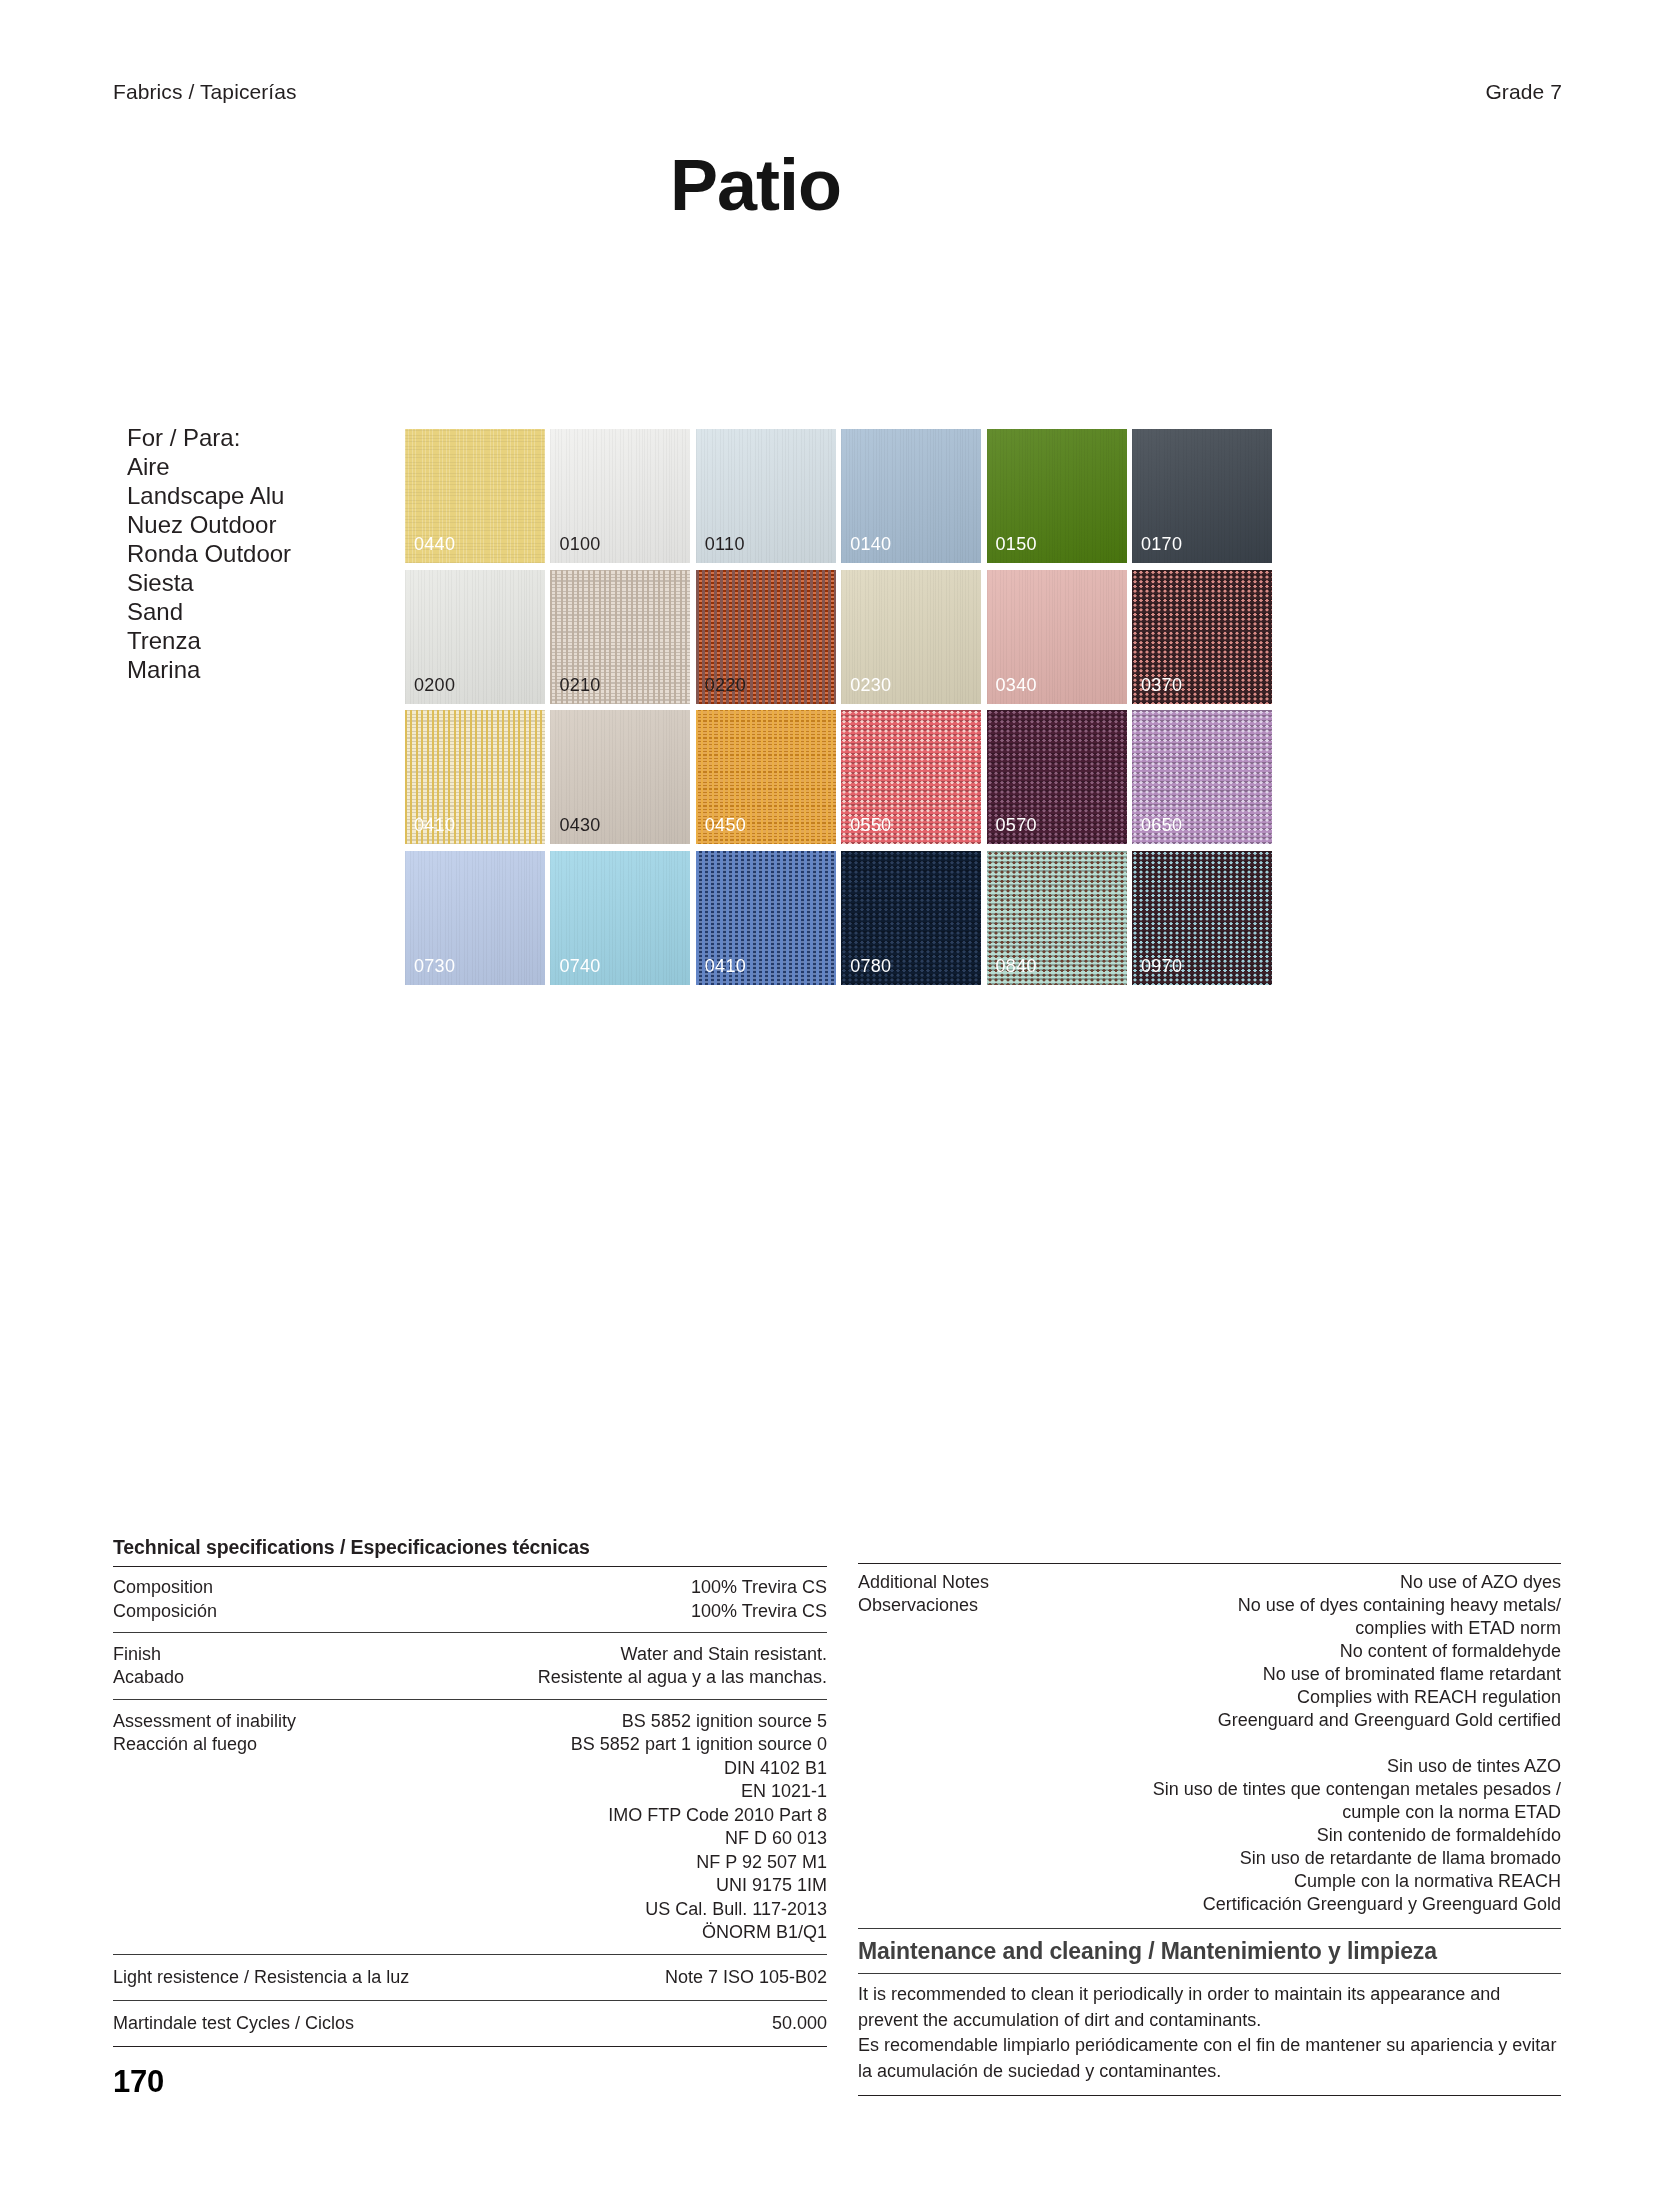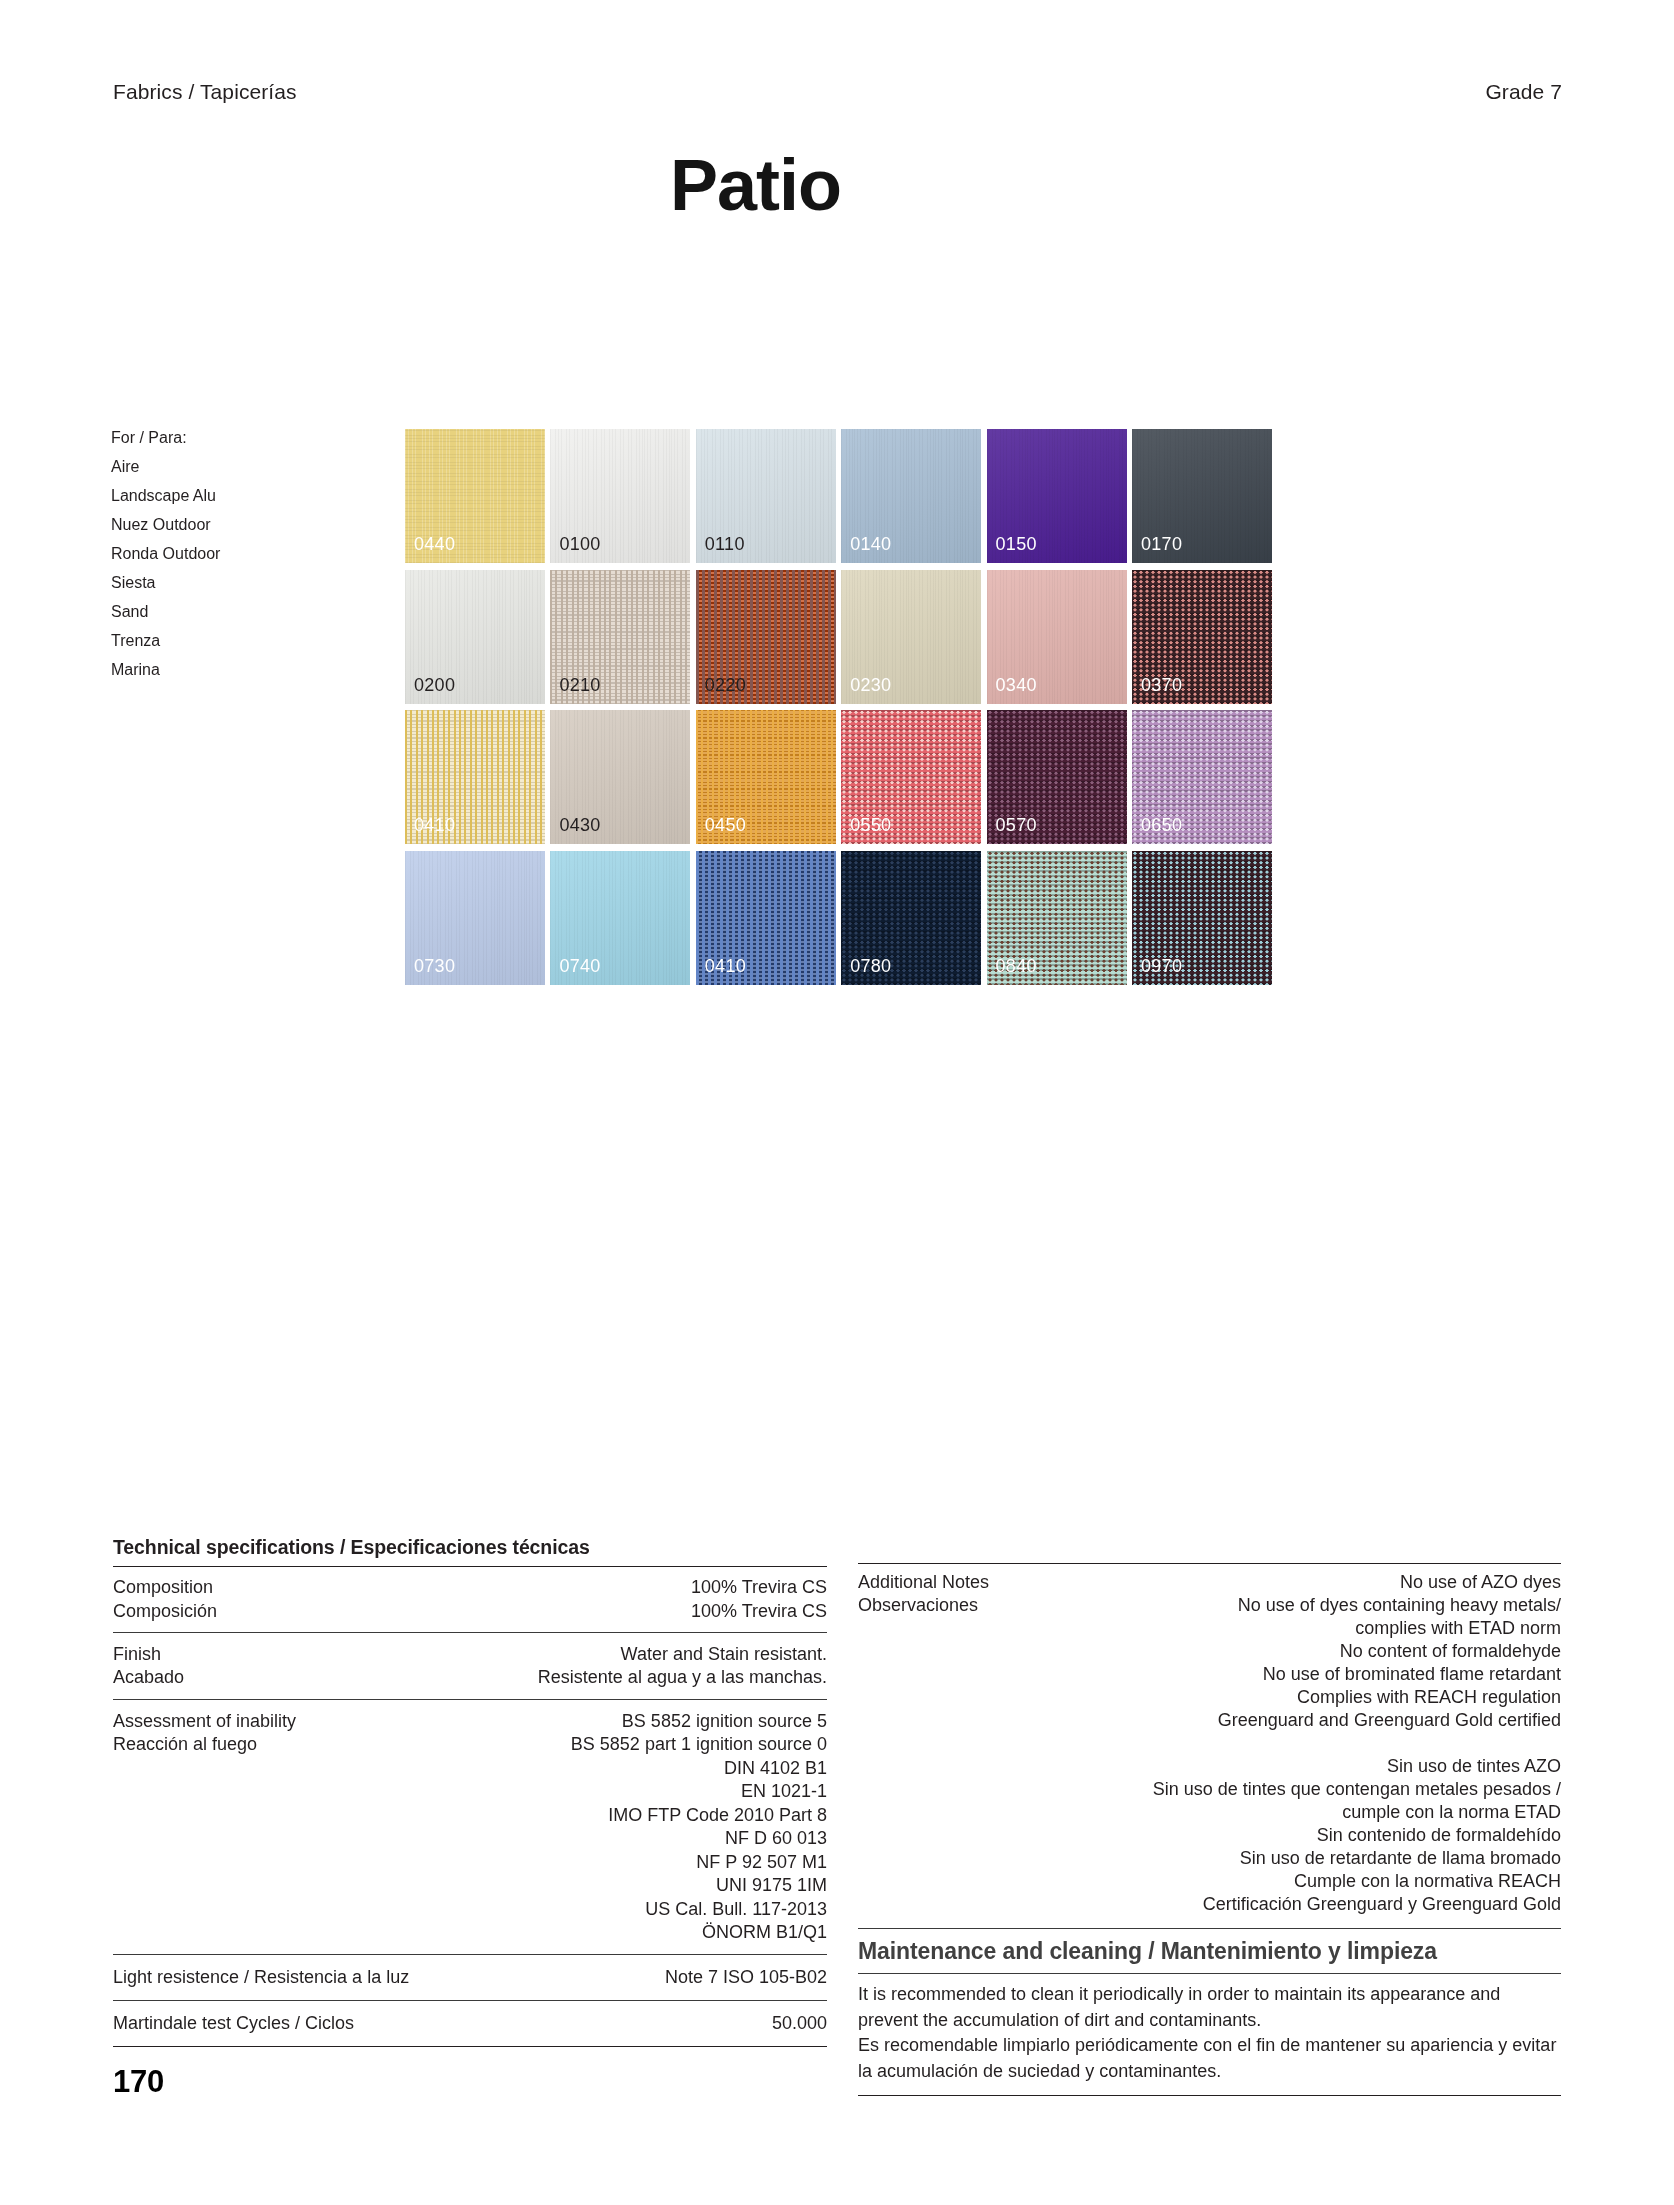--- a/index.html
+++ b/index.html
@@ -37,24 +37,24 @@
     text-align: center;
     font-size: 72px;
     font-weight: bold;
     letter-spacing: -1px;
     color: #141414;
   }
 
   
   .for-block {
     position: absolute;
-    left: 111px;
+    left: 127px;
     top: 423px;
     width: 268px;
-    font-size: 16px;
+    font-size: 24px;
     line-height: 29px;
     color: #231f20;
   }
   .for-block .for-label { font-weight: normal; }
   .for-block .for-item { font-weight: normal; }
 
   
   .swatch-grid {
     position: absolute;
     left: 405px;
@@ -198,21 +198,21 @@
       <span class="code dark">0100</span>
     </div>
     <div class="swatch" style="background: rgb(215, 226, 232);">
       <div class="tex" style="background-image: repeating-linear-gradient(90deg, rgba(0, 0, 0, 0.035) 0px, rgba(0, 0, 0, 0.035) 0.7px, rgba(255, 255, 255, 0) 0.7px, rgba(255, 255, 255, 0) 2.7px), linear-gradient(160deg, rgba(255, 255, 255, 0.13), rgba(0, 0, 0, 0.07));"></div>
       <span class="code dark">0110</span>
     </div>
     <div class="swatch" style="background: rgb(167, 190, 212);">
       <div class="tex" style="background-image: repeating-linear-gradient(90deg, rgba(0, 0, 0, 0.035) 0px, rgba(0, 0, 0, 0.035) 0.7px, rgba(255, 255, 255, 0) 0.7px, rgba(255, 255, 255, 0) 2.7px), linear-gradient(160deg, rgba(255, 255, 255, 0.13), rgba(0, 0, 0, 0.07));"></div>
       <span class="code light">0140</span>
     </div>
-    <div class="swatch" style="background: #4c1d95;">
+    <div class="swatch" style="background: #4d7c0f;">
       <div class="tex" style="background-image: repeating-linear-gradient(90deg, rgba(0, 0, 0, 0.035) 0px, rgba(0, 0, 0, 0.035) 0.7px, rgba(255, 255, 255, 0) 0.7px, rgba(255, 255, 255, 0) 2.7px), linear-gradient(160deg, rgba(255, 255, 255, 0.13), rgba(0, 0, 0, 0.07));"></div>
       <span class="code light">0150</span>
     </div>
     <div class="swatch" style="background: rgb(59, 67, 76);">
       <div class="tex" style="background-image: repeating-linear-gradient(90deg, rgba(0, 0, 0, 0.035) 0px, rgba(0, 0, 0, 0.035) 0.7px, rgba(255, 255, 255, 0) 0.7px, rgba(255, 255, 255, 0) 2.7px), linear-gradient(160deg, rgba(255, 255, 255, 0.13), rgba(0, 0, 0, 0.07));"></div>
       <span class="code light">0170</span>
     </div>
     <div class="swatch" style="background: rgb(232, 233, 229);">
       <div class="tex" style="background-image: repeating-linear-gradient(90deg, rgba(0, 0, 0, 0.035) 0px, rgba(0, 0, 0, 0.035) 0.7px, rgba(255, 255, 255, 0) 0.7px, rgba(255, 255, 255, 0) 2.7px), linear-gradient(160deg, rgba(255, 255, 255, 0.13), rgba(0, 0, 0, 0.07));"></div>
       <span class="code dark">0200</span>

